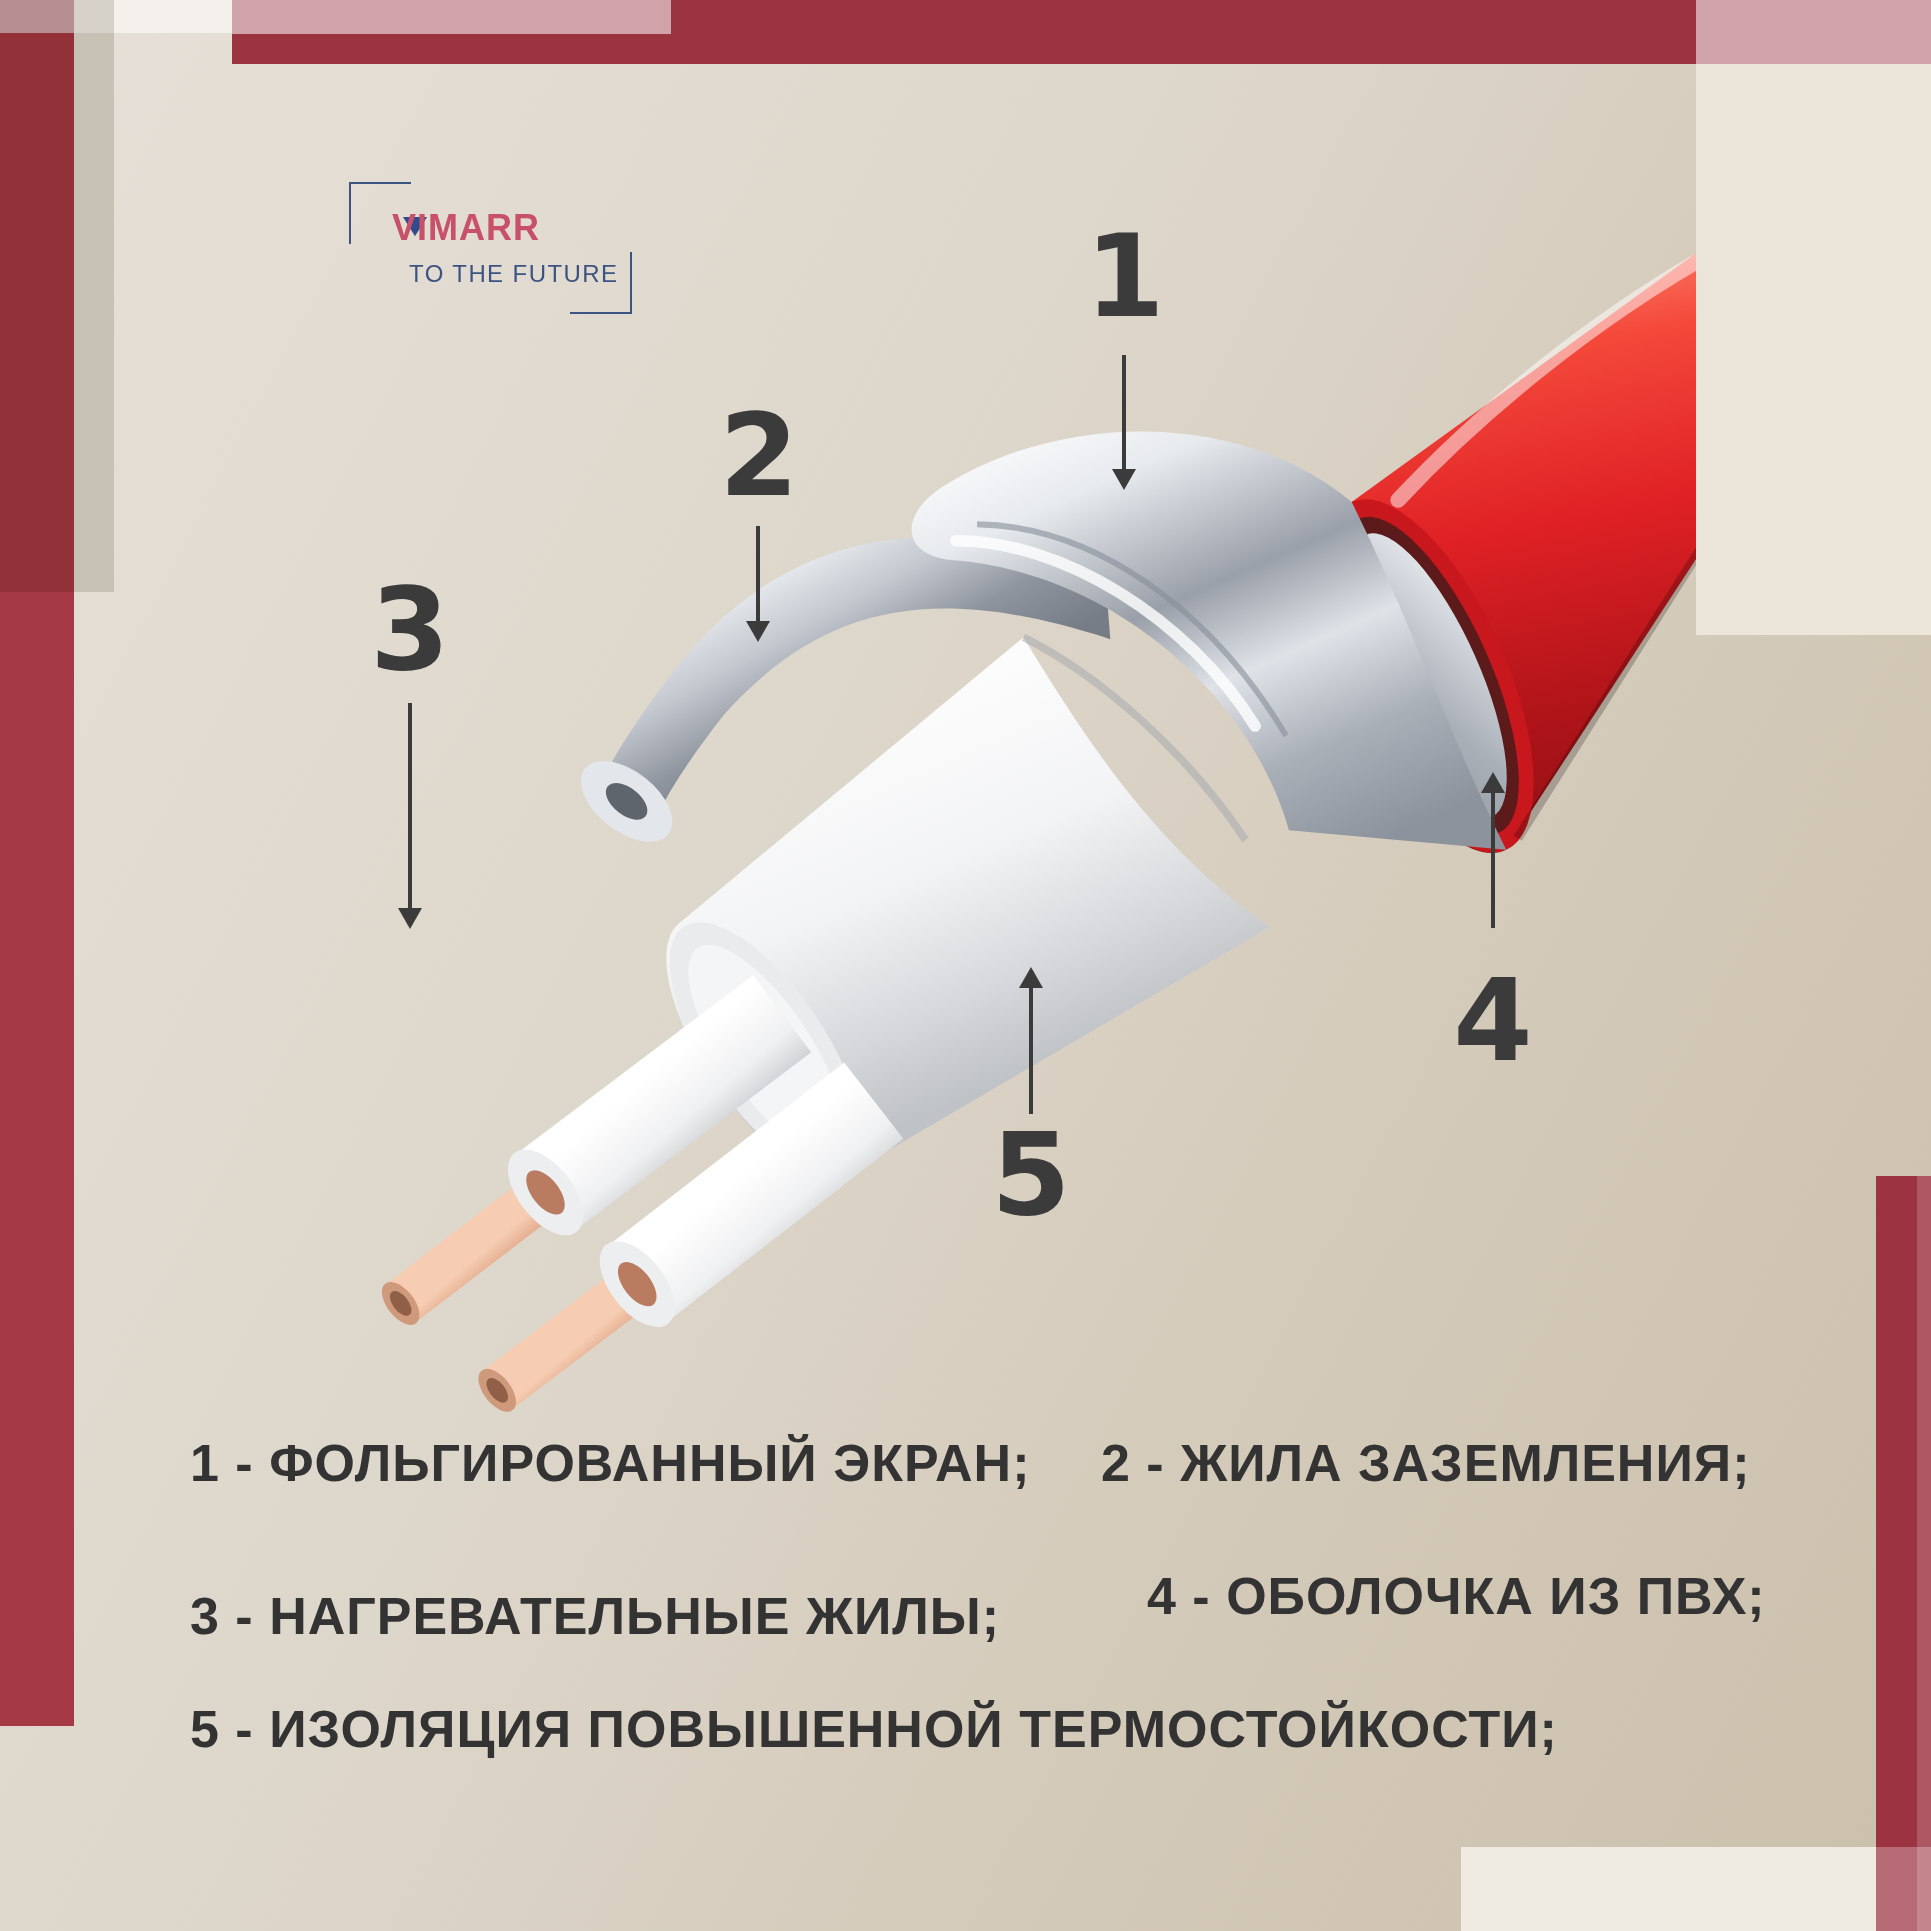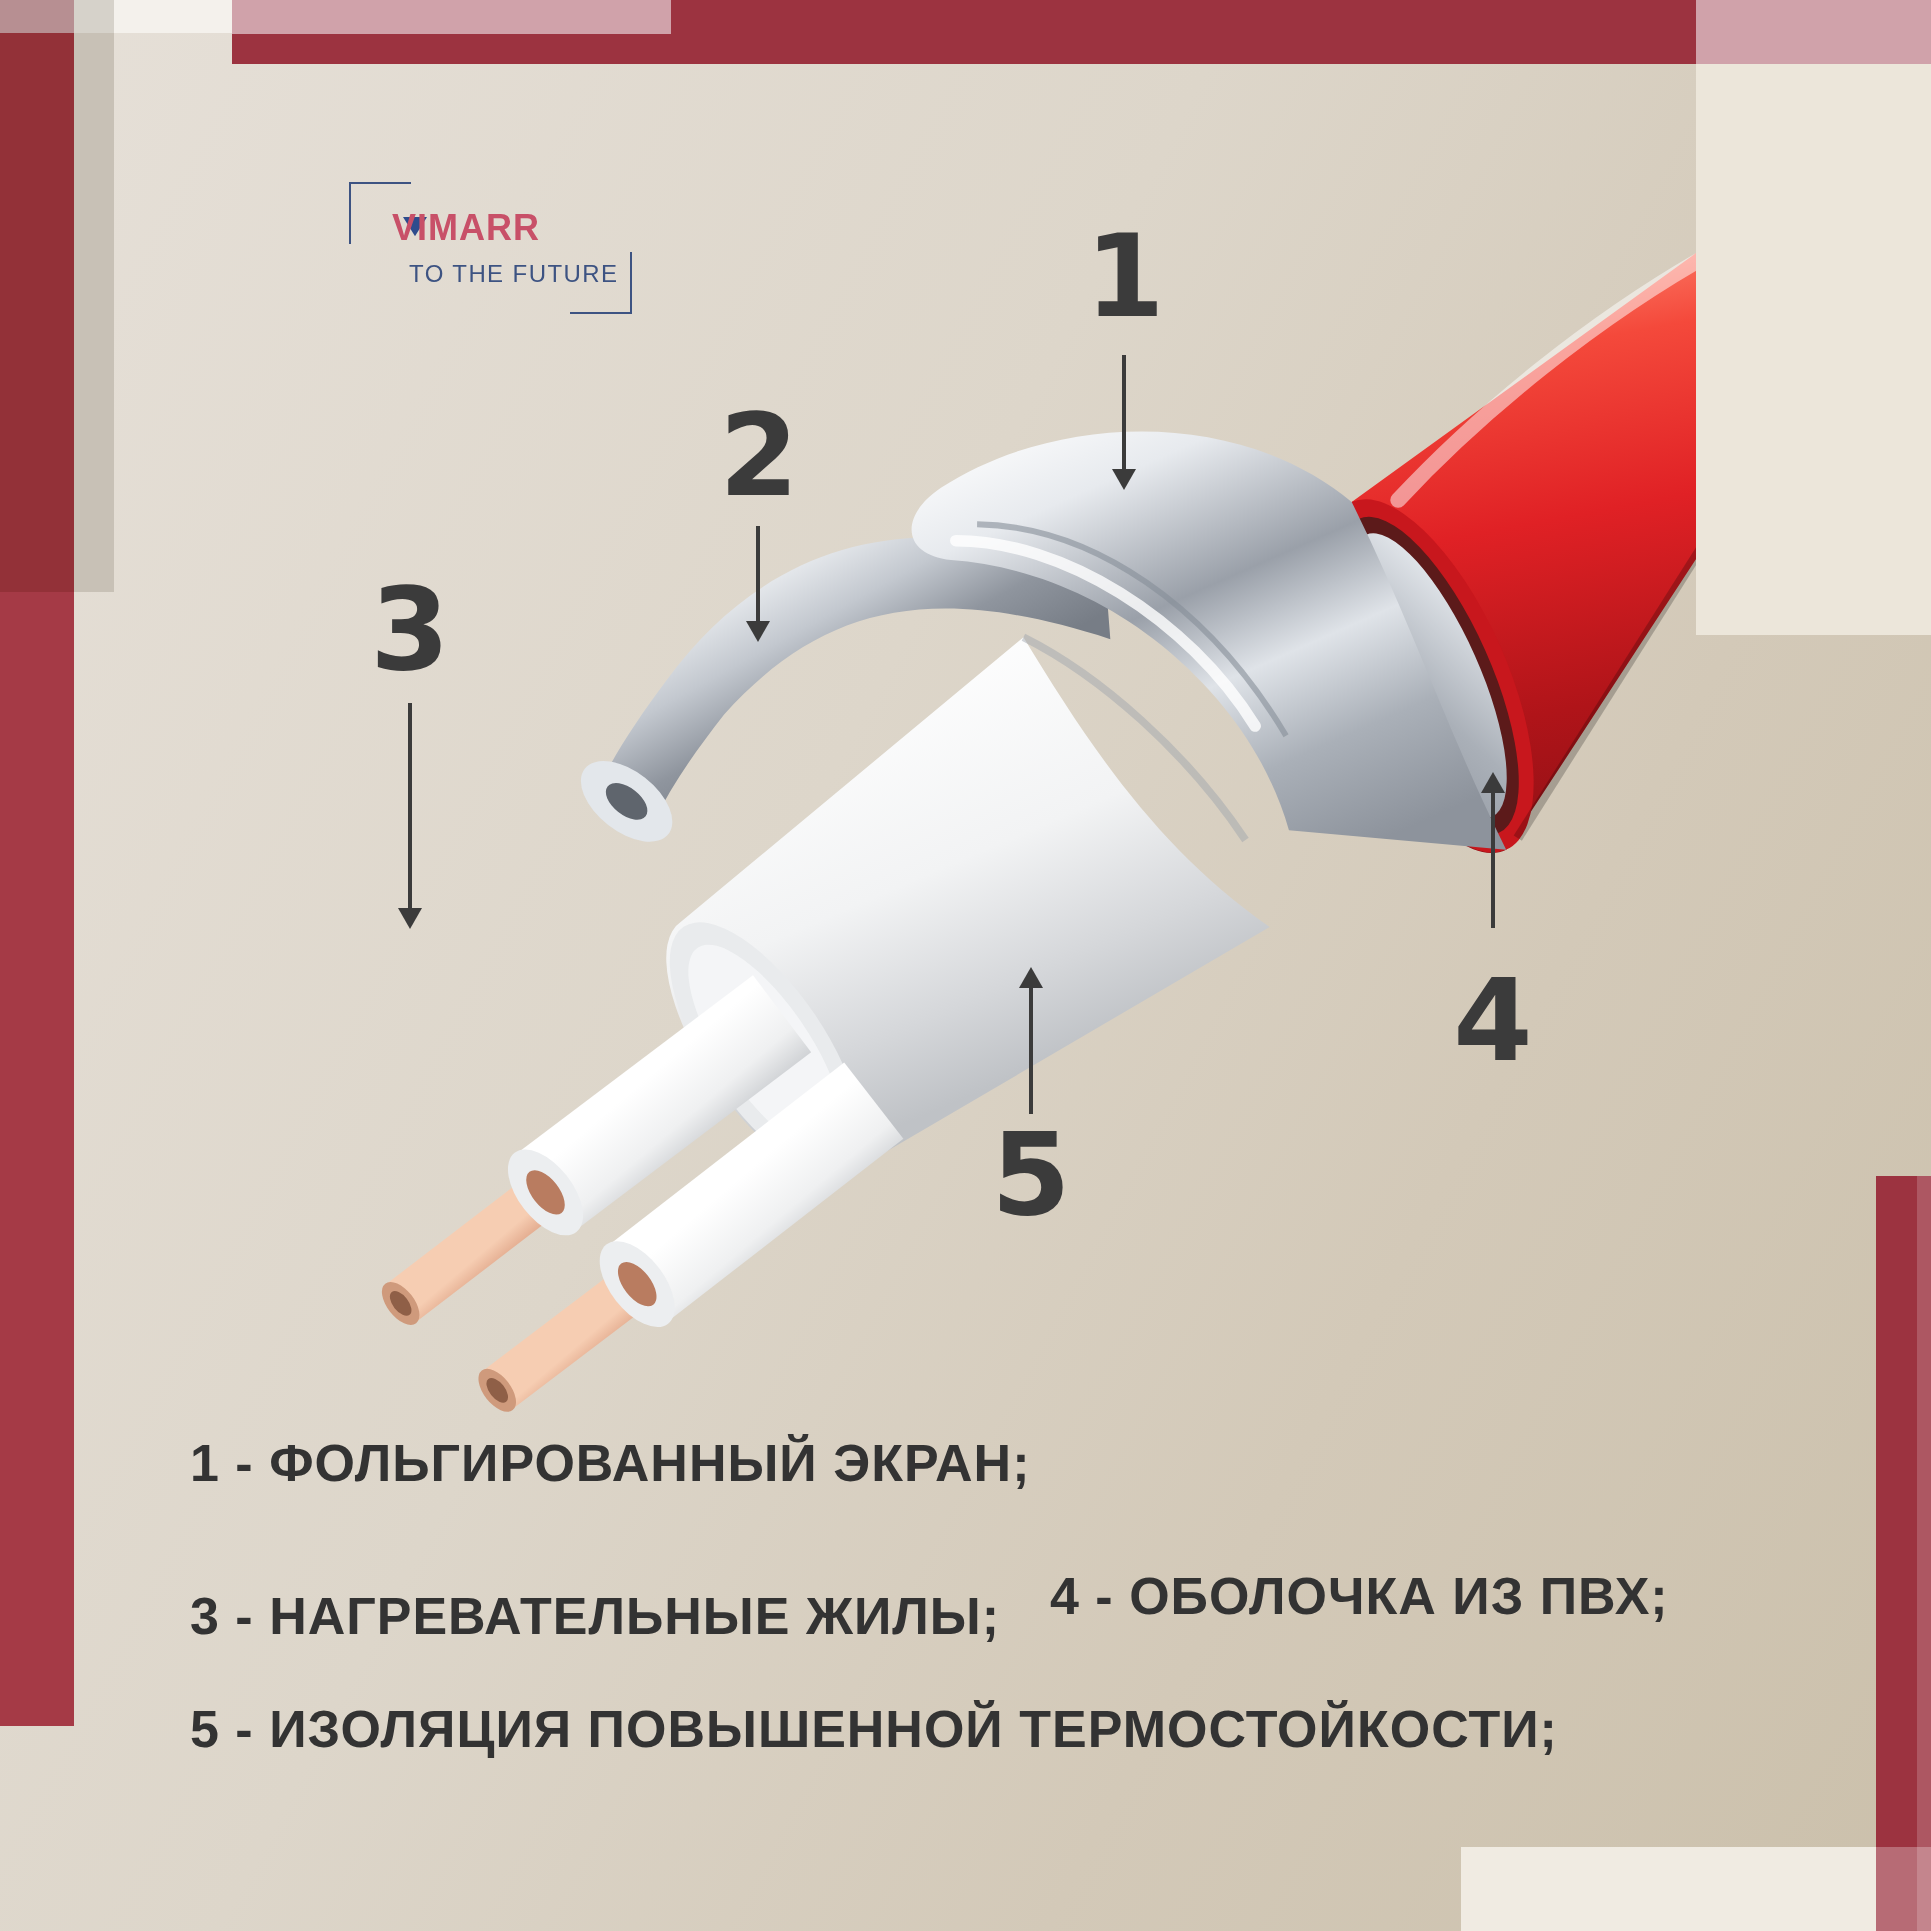--- a/index.html
+++ b/index.html
@@ -43,21 +43,21 @@
   #a2{left:746px;top:526px;height:116px;}   #a2 .shaft{height:97px;}
   #a3{left:398px;top:703px;height:226px;}   #a3 .shaft{height:207px;}
   #a4{left:1481px;top:772px;height:156px;}  #a4 .shaft{height:137px;}
   #a5{left:1019px;top:967px;height:147px;} #a5 .shaft{height:127px;}
   
   .legend-item{position:absolute;z-index:5;font-size:52px;font-weight:bold;color:#333;
     letter-spacing:1px;white-space:nowrap;}
   #leg1{left:190px;top:1433px;}
   #leg2{left:1101px;top:1433px;}
   #leg3{left:190px;top:1566px;margin-top:20px;}
-  #leg4{left:1050px;top:1566px;}
+  #leg4{left:1147px;top:1566px;}
   #leg5{left:190px;top:1699px;}
 </style>
 </head>
 <body>
 
 <div id="canvas">
 
   <svg id="cable-svg" width="1931" height="1931" viewBox="0 0 2000 2000">
     <defs>
       <linearGradient id="redG" gradientUnits="userSpaceOnUse" x1="1500" y1="260" x2="1620" y2="900">
@@ -190,18 +190,19 @@
   <div class="arrow up" id="a4">
       <div class="shaft"></div>
       <div class="head"></div>
     </div>
   <div class="arrow up" id="a5">
       <div class="shaft"></div>
       <div class="head"></div>
     </div>
 
   <div class="legend-item" id="leg1">1 - ФОЛЬГИРОВАННЫЙ ЭКРАН;</div>
+  <div class="legend-item" id="leg2">2 - ЖИЛА ЗАЗЕМЛЕНИЯ;</div>
   <div class="legend-item" id="leg3">3 - НАГРЕВАТЕЛЬНЫЕ ЖИЛЫ;</div>
   <div class="legend-item" id="leg4">4 - ОБОЛОЧКА ИЗ ПВХ;</div>
   <div class="legend-item" id="leg5">5 - ИЗОЛЯЦИЯ ПОВЫШЕННОЙ ТЕРМОСТОЙКОСТИ;</div>
 
 </div>
 
 
 </body></html>

